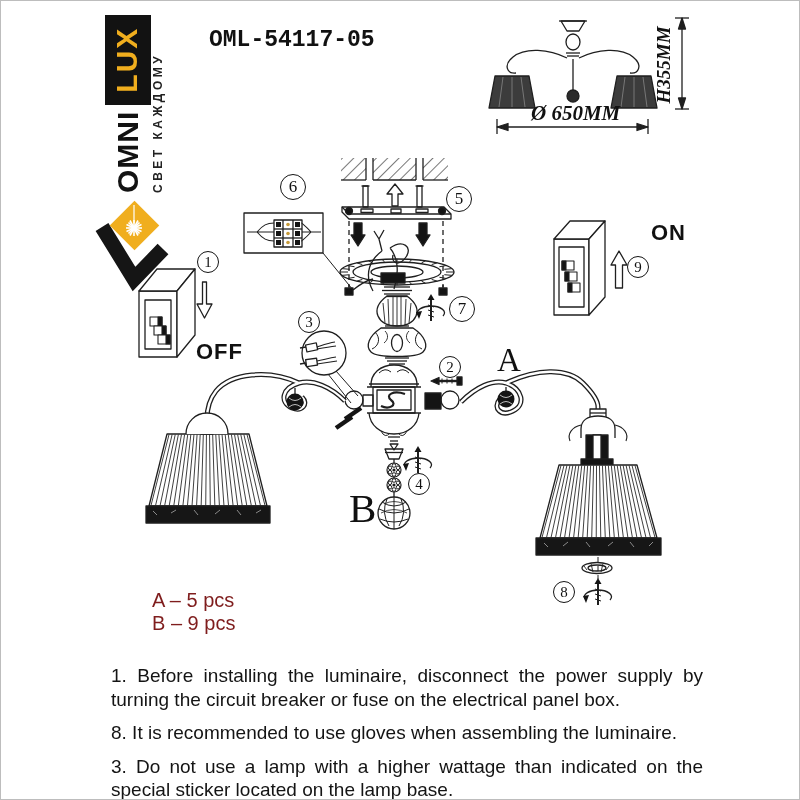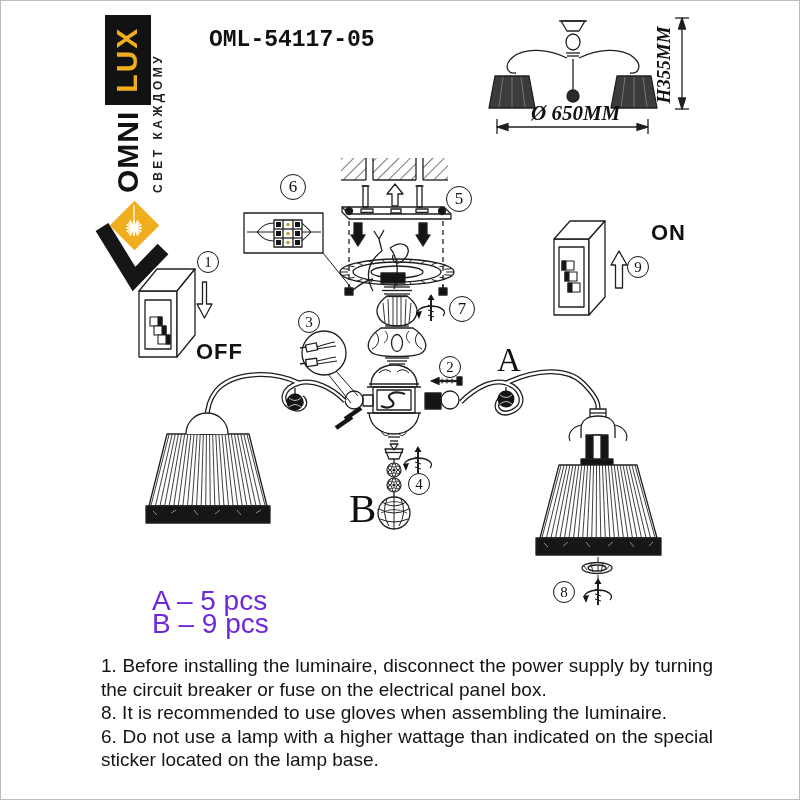--- a/index.html
+++ b/index.html
@@ -11,23 +11,23 @@
   .title{font-size:23px;font-weight:700;letter-spacing:0px;font-family:Liberation Mono, monospace;}
   .dim{font-family:"Liberation Serif",serif;font-style:italic;font-size:21px;font-weight:700;text-align:left;}
   .dimv{font-family:"Liberation Serif",serif;font-style:italic;font-size:19px;font-weight:700;
         transform:rotate(-90deg);transform-origin:0 0;width:92px;text-align:center;}
   .switchlbl{font-size:22px;font-weight:700;letter-spacing:1px;}
   .partletter{font-family:"Liberation Serif",serif;color:#101010;}
   .badge{position:absolute;width:22px;height:22px;border:1.8px solid #151515;border-radius:50%;
          display:flex;align-items:center;justify-content:center;
          font-family:"Liberation Serif",serif;font-size:15px;color:#111;background:#fff;box-sizing:border-box;}
   .badge.lg{width:26px;height:26px;font-size:17px;}
-  .legend{font-size:28px;line-height:23px;color:#6d28d9;}
+  .legend{font-size:20px;line-height:23px;color:#7f1d1d;}
   .instructions{width:612px;font-size:19px;line-height:23.5px;color:#141414;}
-  .instructions p{margin:0;text-align:justify;}
+  .instructions p{margin:10px;text-align:justify;}
   .logo-rot{position:absolute;left:104px;top:192px;width:180px;height:46px;
             transform:rotate(-90deg);transform-origin:0 0;display:flex;align-items:center;}
   .logo-omni{font-size:30px;font-weight:700;letter-spacing:1px;color:#121212;padding-right:6px;}
   .logo-luxbox{background:#121212;color:#F0AE1E;font-size:30px;font-weight:700;letter-spacing:2px;
                padding:5px 12px 7px 12px;}
   .tagline-rot{position:absolute;left:150px;top:192px;width:178px;height:17px;
                transform:rotate(-90deg);transform-origin:0 0;font-size:12px;font-weight:600;
                letter-spacing:3.5px;color:#222;white-space:nowrap;}
 </style>
 </head>
@@ -484,16 +484,16 @@
 <div class="badge" style="left:626px;top:255px;">9</div>
 
 <div class="ov legend" style="left:151px;top:588px;">
   <div>A – 5 pcs</div>
   <div>B – 9 pcs</div>
 </div>
 
 <div class="ov instructions" style="left:100px;top:653px;">
   <p>1. Before installing the luminaire, disconnect the power supply by turning the circuit breaker or fuse on the electrical panel box.</p>
   <p>8. It is recommended to use gloves when assembling the luminaire.</p>
-  <p>6. Do not use a lamp with a higher wattage than indicated on the special sticker located on the lamp base.</p>
+  <p>3. Do not use a lamp with a higher wattage than indicated on the special sticker located on the lamp base.</p>
 </div>
 
 </div>
 
 </body></html>

